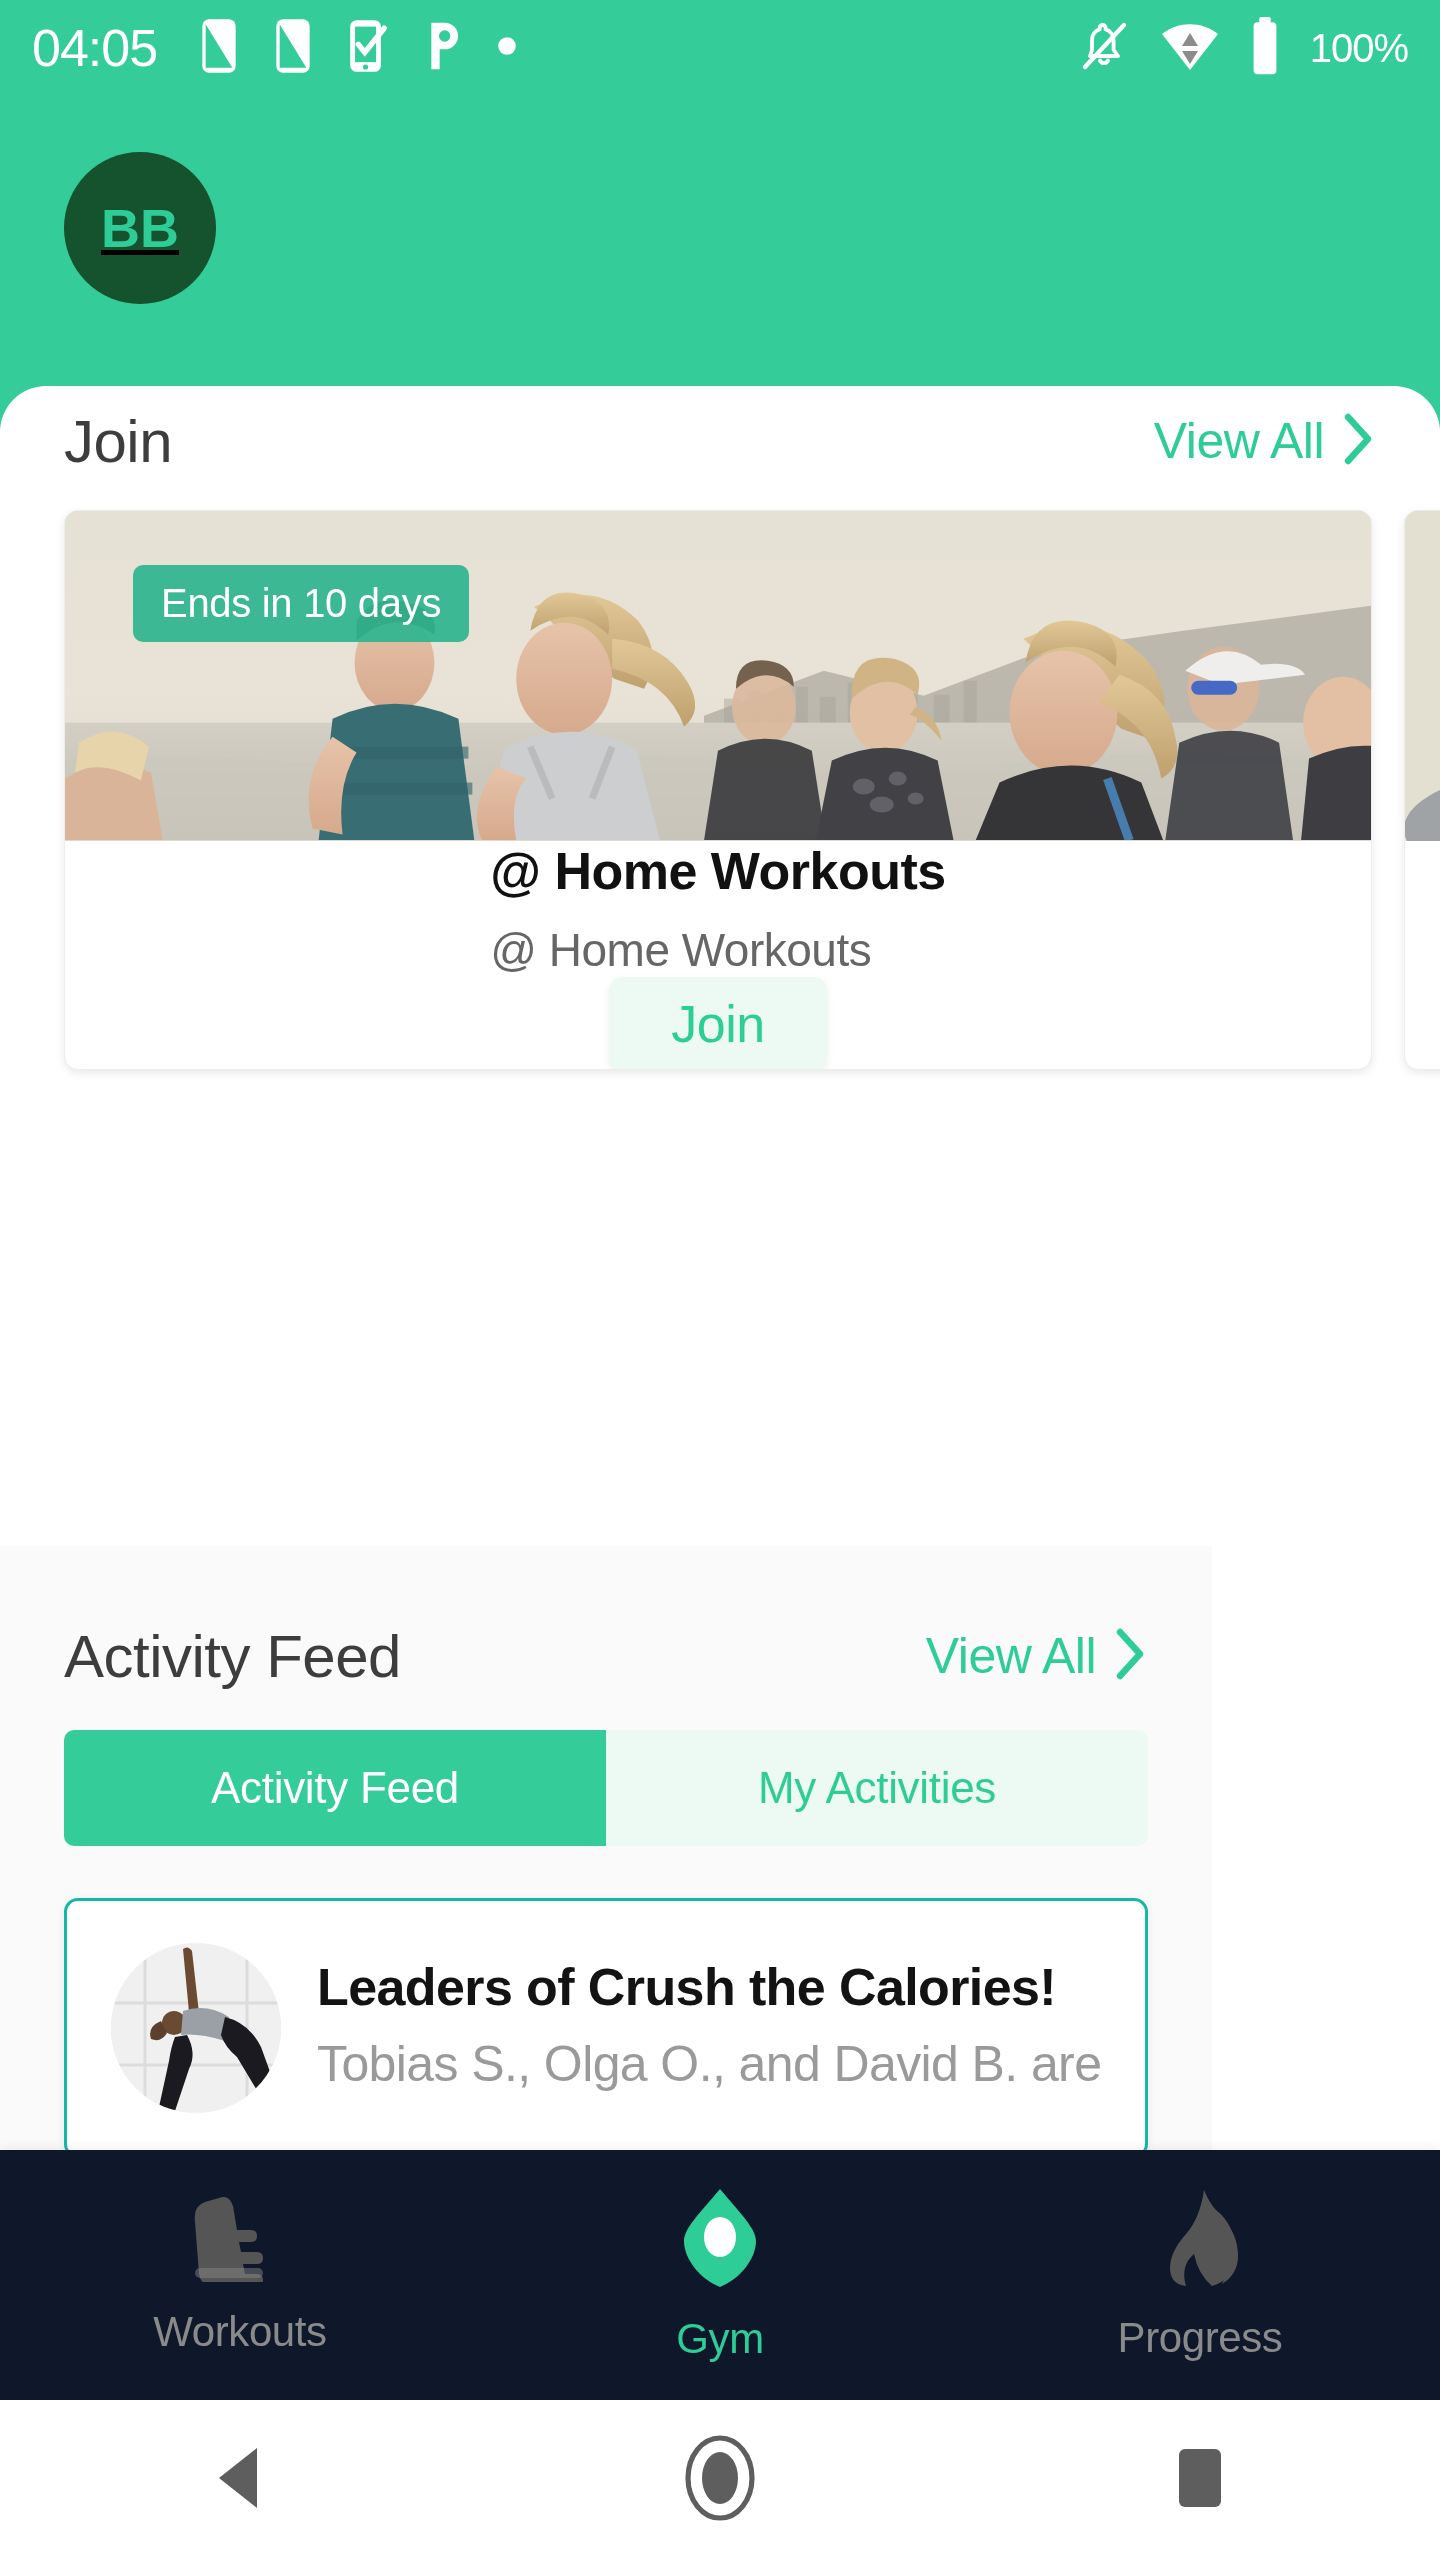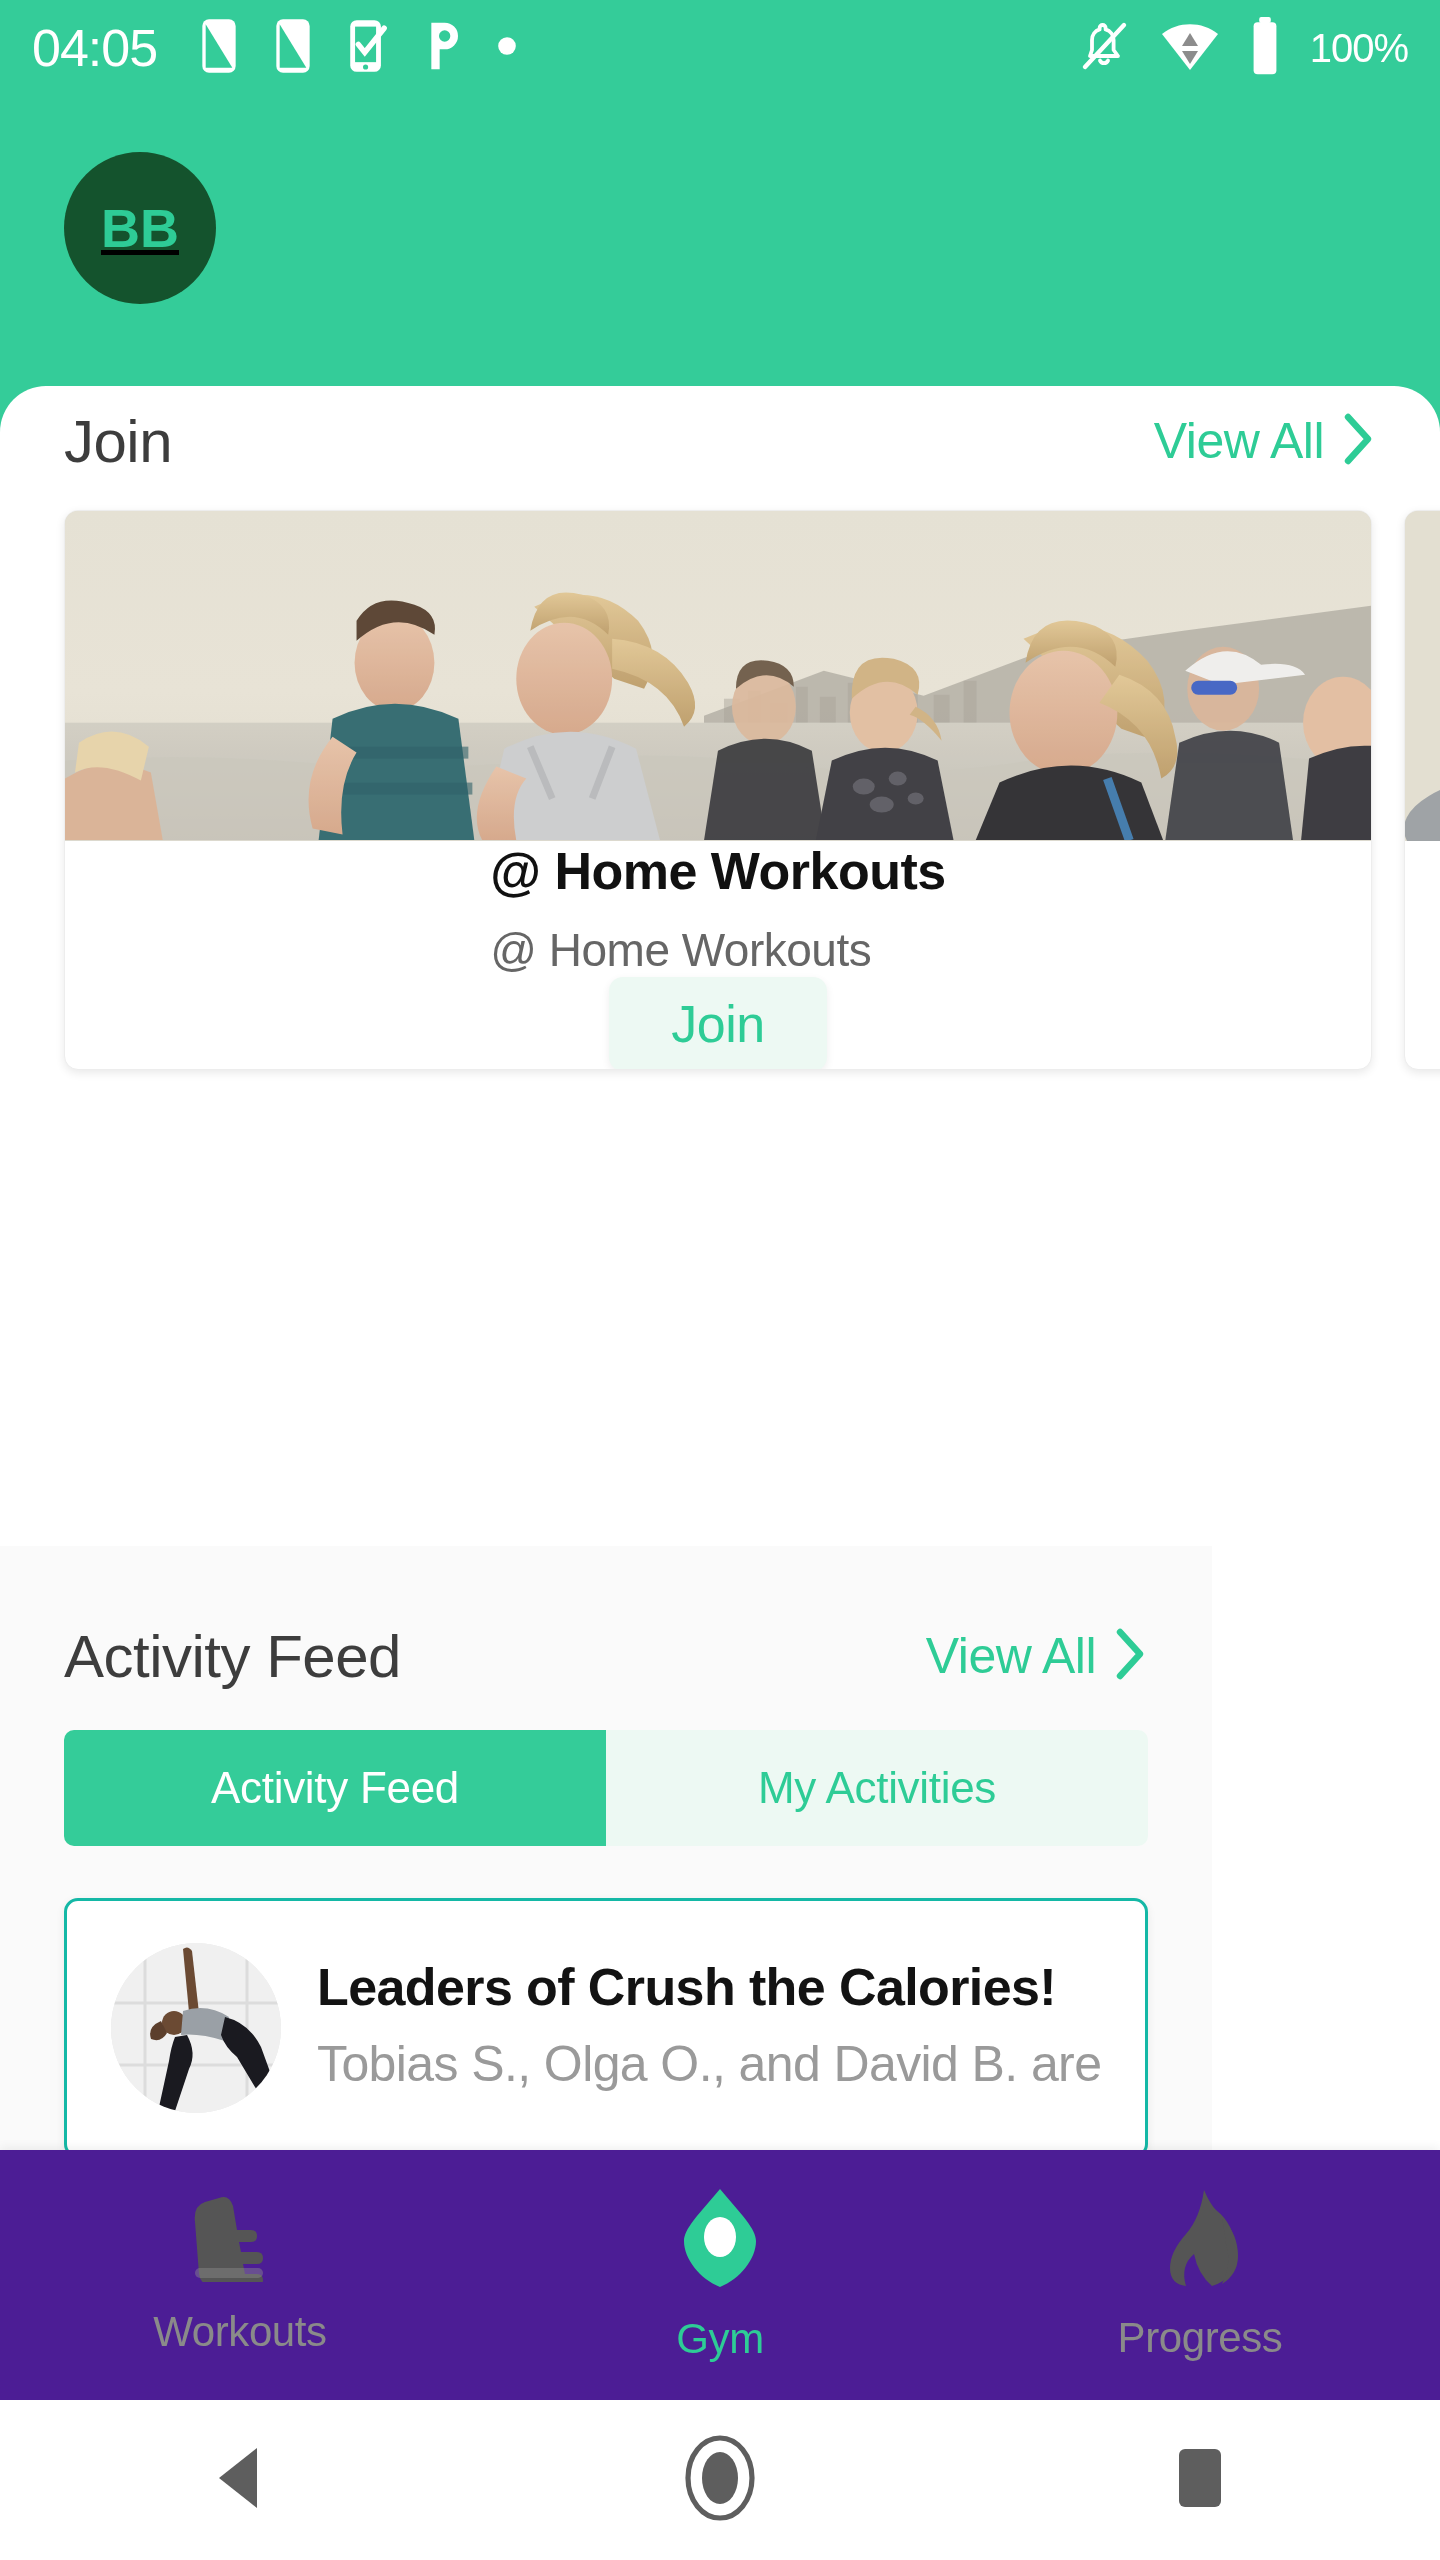--- a/index.html
+++ b/index.html
@@ -117,21 +117,21 @@
     width:170px; height:170px; border-radius:50%;
     overflow:hidden; flex-shrink:0; background:#E9E9E9; position:relative;
   }
   .feed-texts { display:flex; flex-direction:column; gap:18px; padding-top:14px; }
   .feed-title { font-size:52px; font-weight:700; color:#131313; letter-spacing:-0.6px; white-space:nowrap; }
   .feed-sub { font-size:50px; font-weight:400; color:#9A9A9A; letter-spacing:-0.6px; white-space:nowrap; }
 
   
   .bottomnav {
     position:absolute; left:0; bottom:160px; width:1440px; height:250px;
-    background:#4c1d95; box-shadow:0 -2px 10px rgba(0,0,0,0.07);
+    background:#0f172a; box-shadow:0 -2px 10px rgba(0,0,0,0.07);
     display:flex; align-items:center;
   }
   .navitem {
     flex:1; display:flex; flex-direction:column; align-items:center;
     justify-content:center; gap:22px; cursor:pointer;
   }
   .nav-label { font-size:42px; font-weight:400; letter-spacing:-0.4px; color:#8A8A8A; }
   .navitem.active .nav-label { color:#2ECC96; }
 
   
@@ -332,20 +332,21 @@
             </g>
 
             <g>
               <path d="M0 268 q40 -26 86 -6 l12 68 H0 Z" fill="#D8AE90"></path>
               <path d="M14 232 q36 -24 70 4 l-8 34 q-40 -22 -66 -8 z" fill="#E6D2A6"></path>
             </g>
 
             <rect width="1308" height="330" fill="#EDE7D8" opacity="0.12"></rect>
           </svg>
 
+          <div class="badge">Ends in 10 days</div>
         </div>
 
         <div class="jcard-body">
           <div class="jcard-texts">
             <span class="jcard-title">@ Home Workouts</span>
             <span class="jcard-sub">@ Home Workouts</span>
           </div>
           <button class="join-btn">
             <span class="join-btn-label">Join</span>
           </button>

